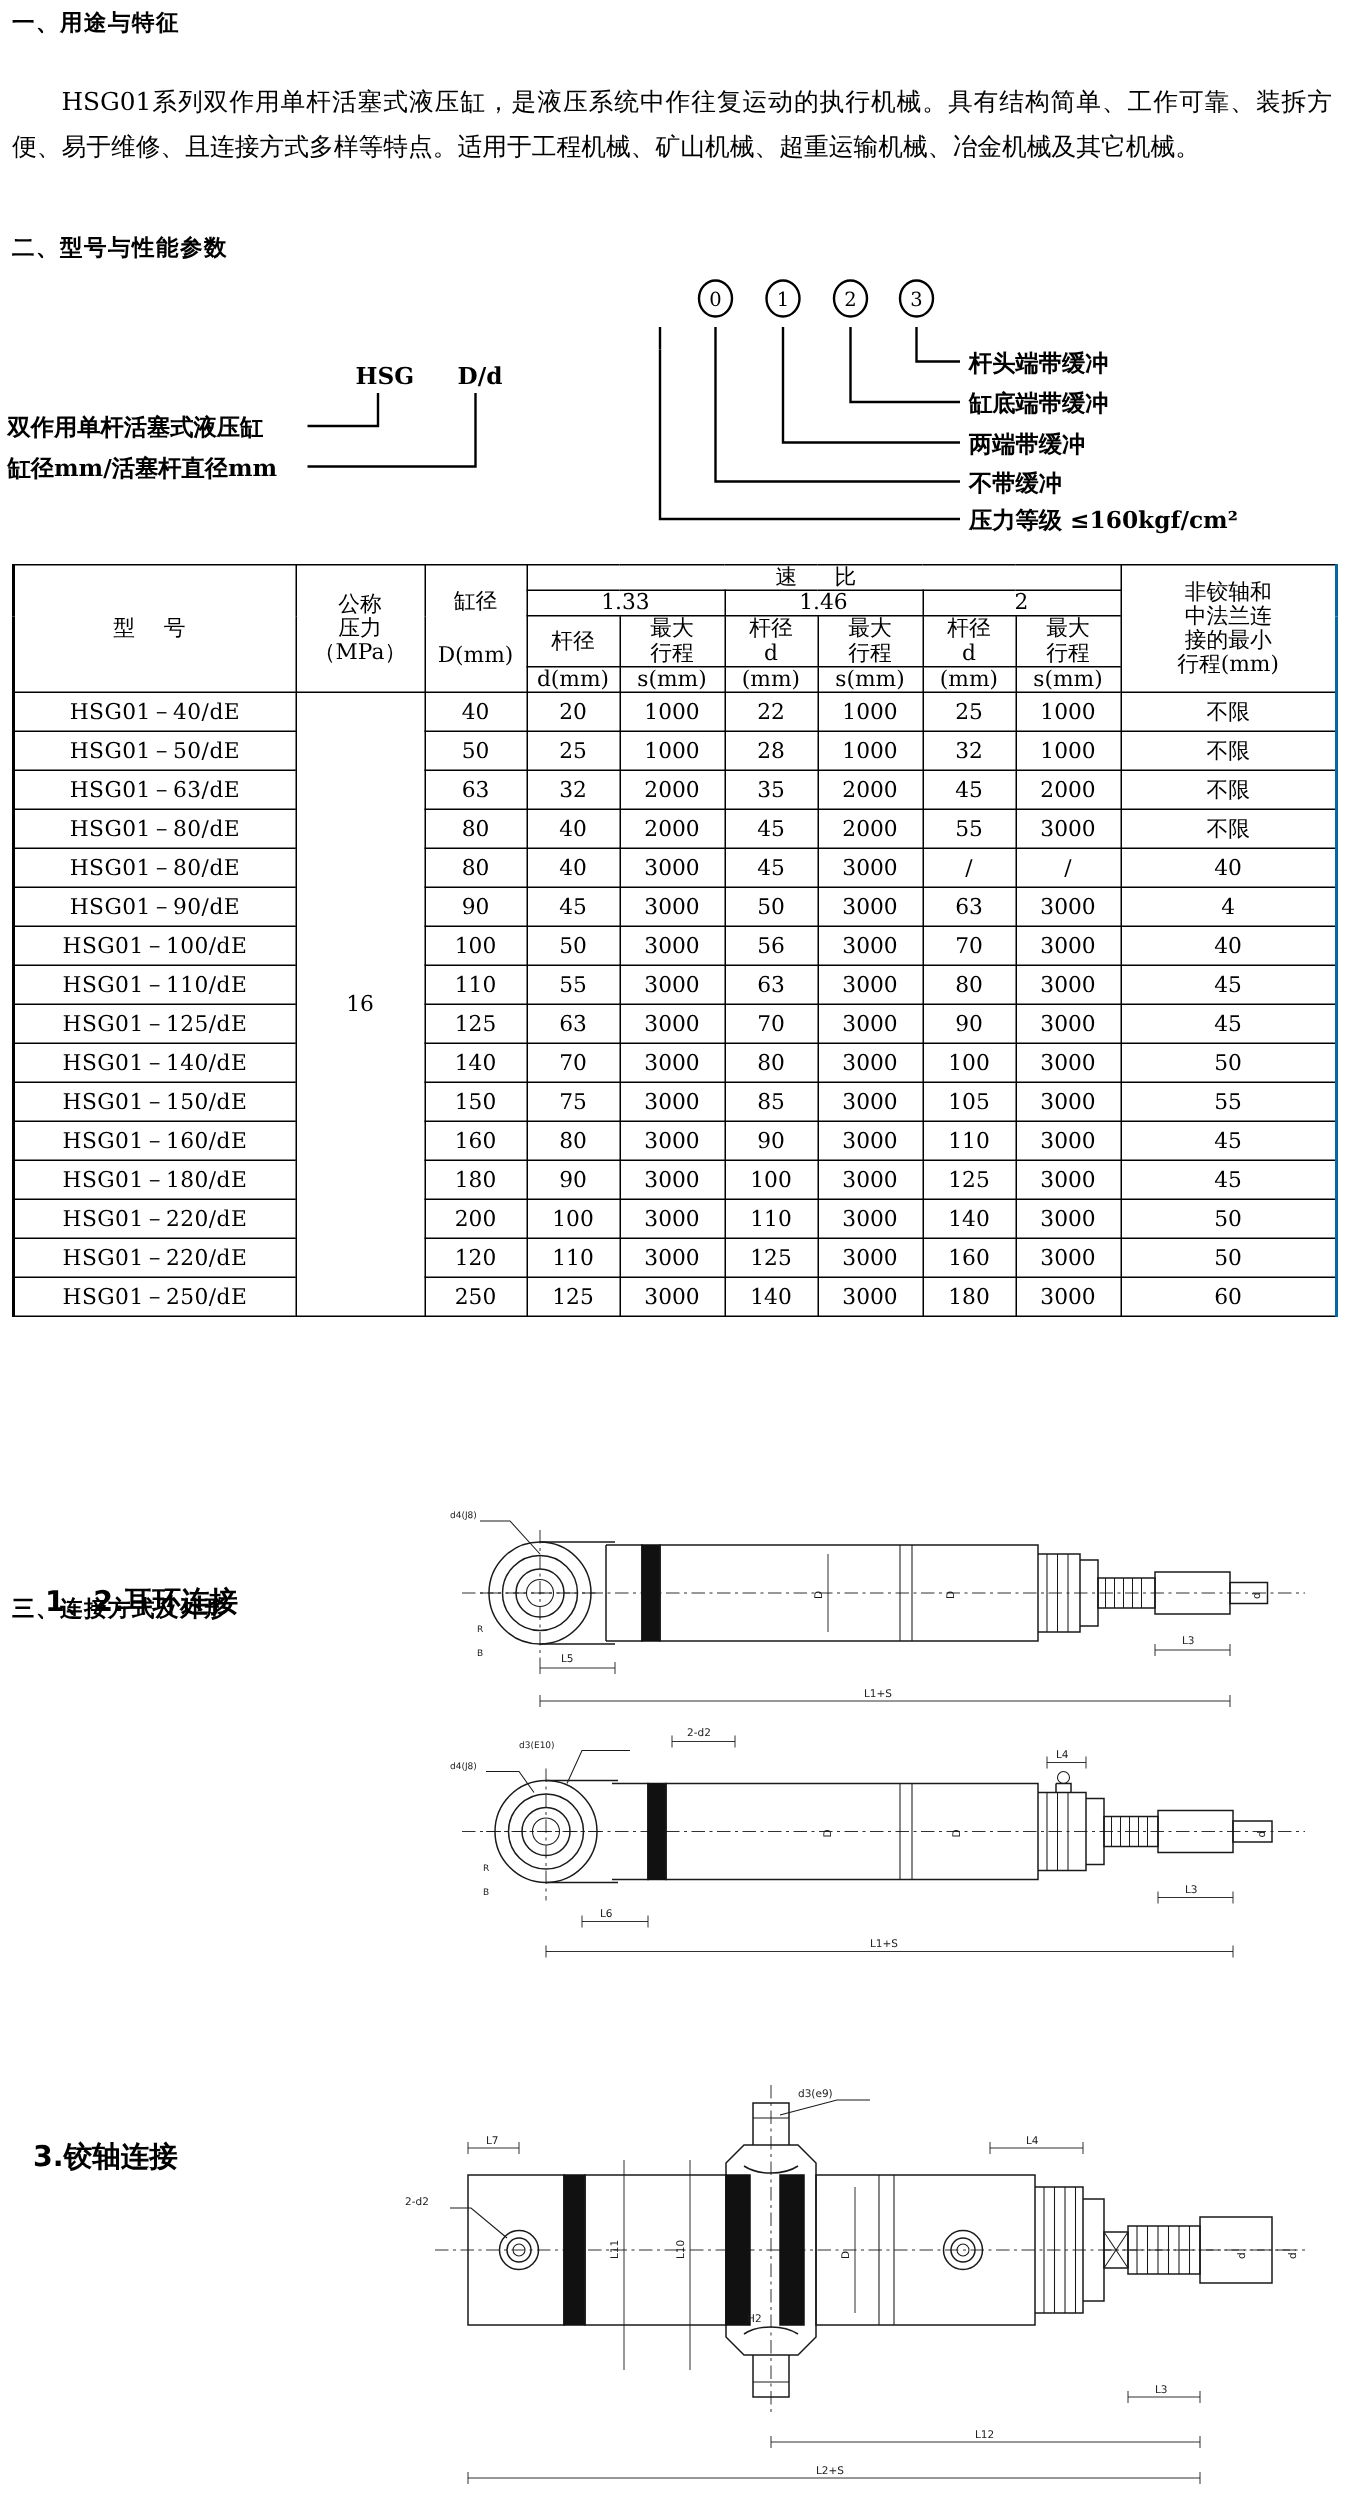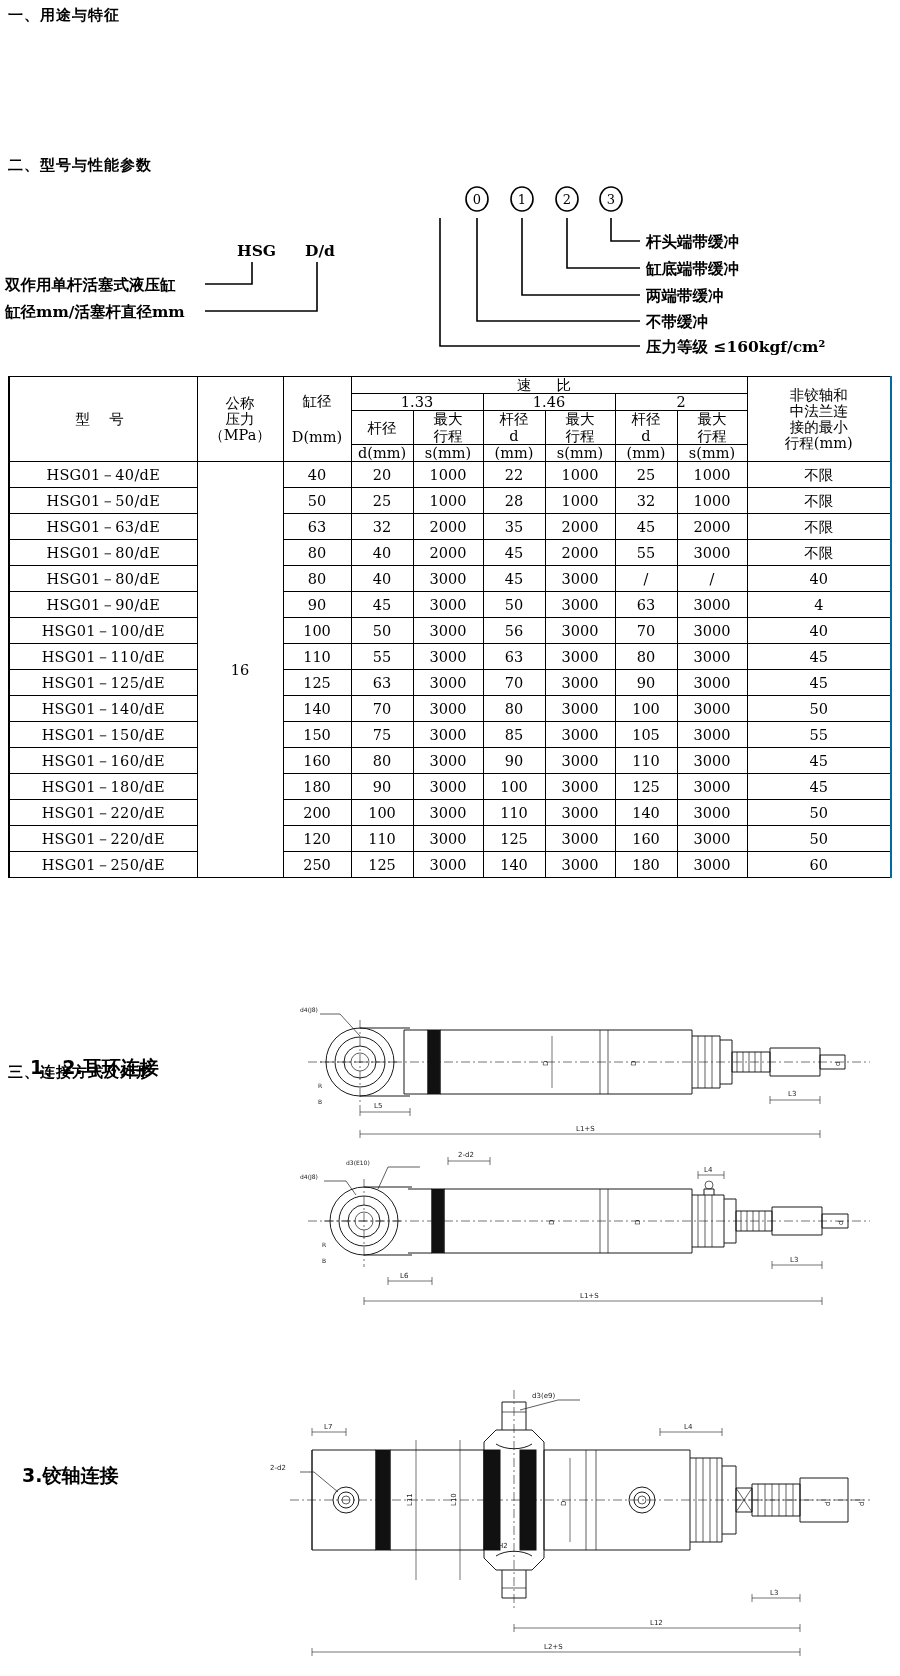--- a/index.html
+++ b/index.html
@@ -76,39 +76,40 @@
   .col-last{width:auto;}
   td.model-cell{font-size:15.5px;letter-spacing:.3px;}
 
   
   .draw-label{
     position:absolute;
     font-size:19px;font-weight:bold;
     font-family:"DejaVu Sans","Liberation Sans",sans-serif;
   }
   #label-ear{left:30px;top:1055px;}
-  #label-pin{left:22px;top:1425px;margin-top:38px;}
+  #label-pin{left:22px;top:1425px;}
   .dwg{position:absolute;}
   #dwg1{left:300px;top:1000px;}
   #dwg2{left:300px;top:1145px;}
   #dwg3{left:270px;top:1340px;}
   .dl{stroke:#1a1a1a;stroke-width:1;fill:none;}
   .dl-t{stroke:#1a1a1a;stroke-width:.7;fill:none;}
   .dl-c{stroke:#1a1a1a;stroke-width:.6;fill:none;stroke-dasharray:9 3 2 3;}
   .dl-dim{stroke:#1a1a1a;stroke-width:.6;fill:none;}
   .solidfill{fill:#111;stroke:#111;stroke-width:1;}
   .dtxt{font-family:"DejaVu Sans","Liberation Sans",sans-serif;font-size:7px;fill:#1a1a1a;}
   .dtxt-s{font-family:"DejaVu Sans","Liberation Sans",sans-serif;font-size:6px;fill:#1a1a1a;}
 </style>
 </head>
 <body>
 
 <div class="page">
 
   <h2 class="sec-head" id="sec1-head">一、用途与特征</h2>
+  <p id="intro">HSG01系列双作用单杆活塞式液压缸，是液压系统中作往复运动的执行机械。具有结构简单、工作可靠、装拆方便、易于维修、且连接方式多样等特点。适用于工程机械、矿山机械、超重运输机械、冶金机械及其它机械。</p>
 
   <h2 class="sec-head" id="sec2-head">二、型号与性能参数</h2>
 
   <div id="model-diagram">
   <svg width="900" height="180" viewBox="0 0 900 180" xmlns="http://www.w3.org/2000/svg">
 
     <text class="md-txt" x="432" y="205">E—</text>
 
     <ellipse class="md-circ" cx="477" cy="21" rx="11" ry="12"></ellipse>
     <text class="md-num" x="477" y="26">0</text>

